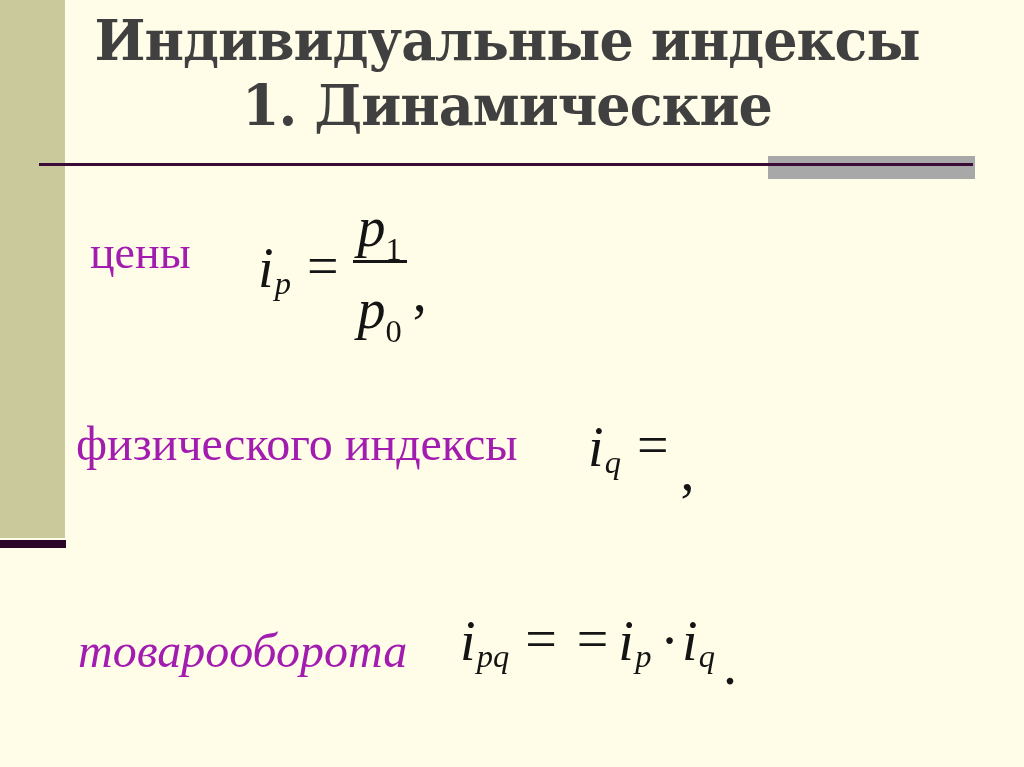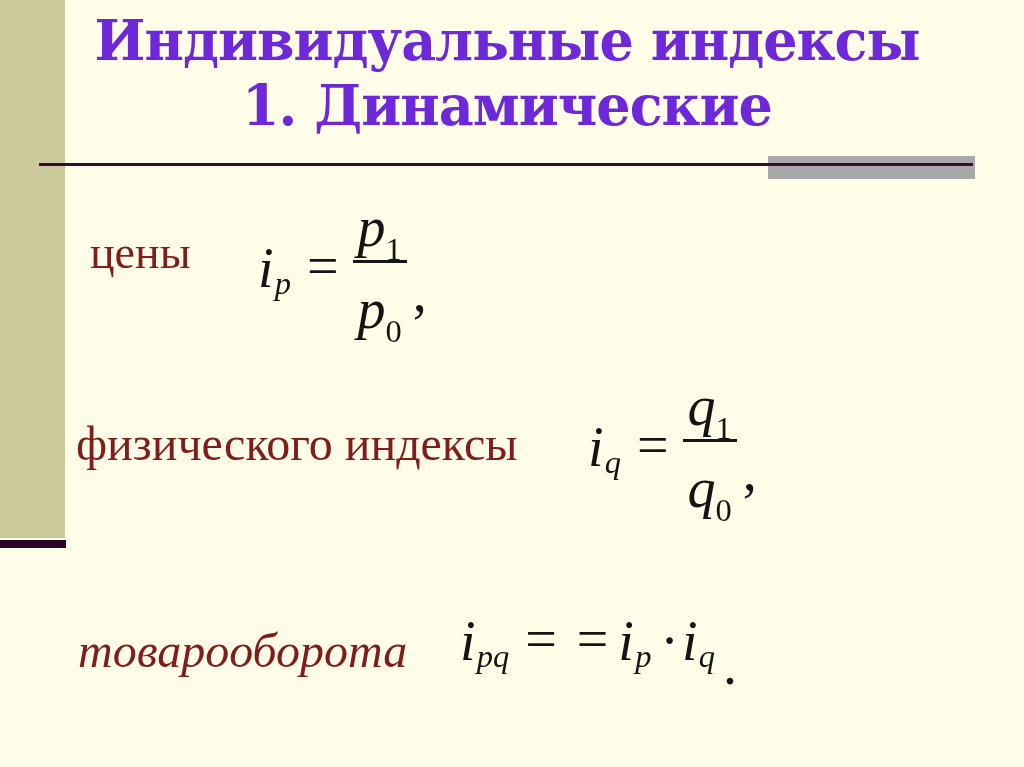--- a/index.html
+++ b/index.html
@@ -21,21 +21,21 @@
   .left-bar-end {
     position: absolute; left: 0; top: 540px;
     width: 66px; height: 8px;
     background: #2c0628;
   }
 
   
   .title {
     position: absolute; left: 20px; right: 30px; top: 8px;
     margin: 0; text-align: center;
-    color: #6d28d9;
+    color: #404040;
     font-family: "DejaVu Serif", "Liberation Serif", serif;
     font-weight: bold;
     font-size: 54px; line-height: 1.2; letter-spacing: -1px;
   }
   .title .title-line { display: block; transform: scaleY(1.04); }
 
   
   .gray-box {
     position: absolute; left: 768px; top: 156px;
     width: 207px; height: 23px;
@@ -43,21 +43,21 @@
   }
   .rule {
     position: absolute; left: 39px; top: 163px;
     width: 934px; height: 3px;
     background: #3a0b36; z-index: 2;
   }
 
   
   .label {
     position: absolute;
-    color: #7f1d1d;
+    color: #a21caf;
     font-size: 48px; line-height: 1; white-space: nowrap;
   }
   .label-1 { left: 90px; top: 230px; font-size: 46px; }
   .label-2 { left: 76px; top: 420px; }
   .label-3 { left: 78px; top: 627px; font-style: italic; }
 
   
   .math {
     position: absolute;
     display: flex; align-items: center;
@@ -137,29 +137,20 @@
     <span class="mtrail">,</span>
   </div>
 
   <div class="label label-2">физического индексы</div>
   <div class="math math-2">
     <span class="lhs">
       <span class="mi">i</span>
       <span class="msub">q</span>
     </span>
     <span class="meq">=</span>
-    <span class="frac">
-      <span class="num">
-        <span class="mi">q</span><span class="midx">1</span>
-      </span>
-      <span class="fbar"></span>
-      <span class="den">
-        <span class="mi">q</span><span class="midx">0</span>
-      </span>
-    </span>
     <span class="mtrail">,</span>
   </div>
 
   <div class="label label-3">товарооборота</div>
   <div class="math math-3">
     <span class="lhs">
       <span class="mi">i</span>
       <span class="msub">pq</span>
     </span>
     <span class="meq">=</span>

